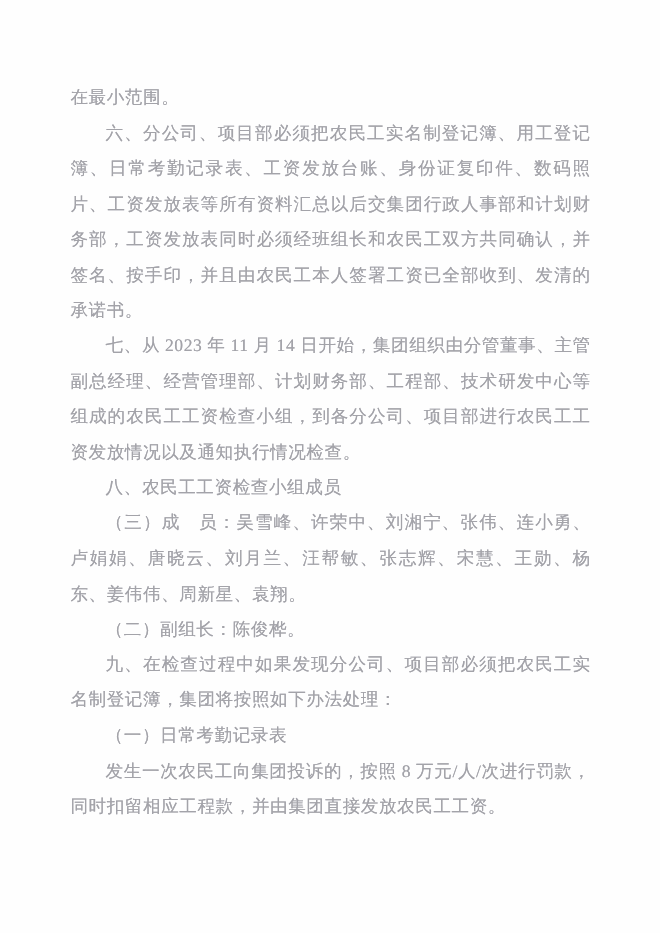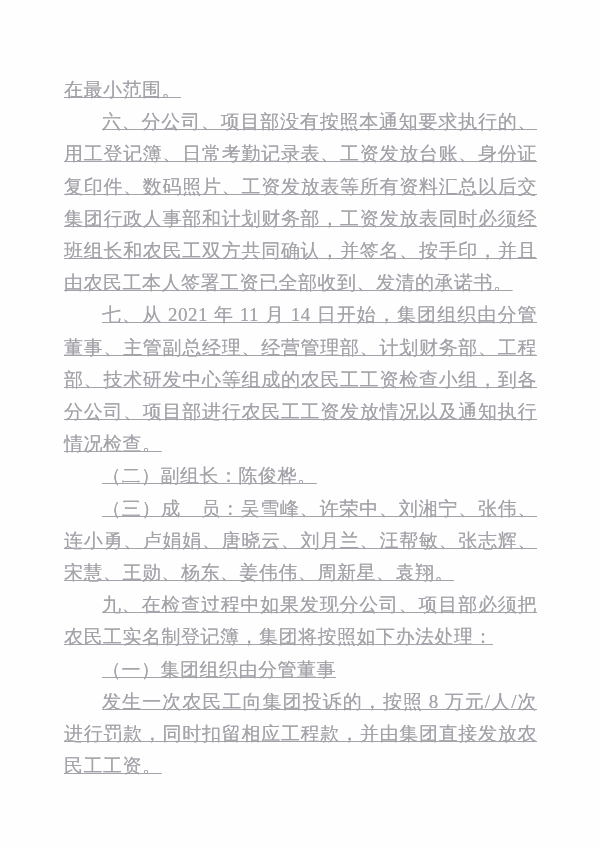--- a/index.html
+++ b/index.html
@@ -19,46 +19,46 @@
     top: 0;
     width: 600px;
     height: 848px;
     background: #fefefe;
   }
   .text-block {
     position: absolute;
     left: 64px;
     top: 74px;
     width: 473px;
-    font-size: 19px;
+    font-size: 16px;
     line-height: 32.2px;
     color: #a3a3a9;
     text-align: justify;
     letter-spacing: 0.5px;
     
     text-shadow: 0 0 0.4px #b5b5bb;
-    text-decoration: underline;
   }
   .text-block p {
     margin: 0;
     padding: 0;
     text-indent: 2em;
     text-align-last: left;
   }
   .text-block p.continuation {
     text-indent: 0;
   }
 </style>
 </head>
 <body>
 
 <div class="scan-page">
   <div class="text-block">
     <p class="continuation">在最小范围。</p>
-    <p>六、分公司、项目部没有按照本通知要求执行的、用工登记簿、日常考勤记录表、工资发放台账、身份证复印件、数码照片、工资发放表等所有资料汇总以后交集团行政人事部和计划财务部，工资发放表同时必须经班组长和农民工双方共同确认，并签名、按手印，并且由农民工本人签署工资已全部收到、发清的承诺书。</p>
-    <p>七、从 2021 年 11 月 14 日开始，集团组织由分管董事、主管副总经理、经营管理部、计划财务部、工程部、技术研发中心等组成的农民工工资检查小组，到各分公司、项目部进行农民工工资发放情况以及通知执行情况检查。</p>
+    <p>六、分公司、项目部必须把农民工实名制登记簿、用工登记簿、日常考勤记录表、工资发放台账、身份证复印件、数码照片、工资发放表等所有资料汇总以后交集团行政人事部和计划财务部，工资发放表同时必须经班组长和农民工双方共同确认，并签名、按手印，并且由农民工本人签署工资已全部收到、发清的承诺书。</p>
+    <p>七、从 2023 年 11 月 14 日开始，集团组织由分管董事、主管副总经理、经营管理部、计划财务部、工程部、技术研发中心等组成的农民工工资检查小组，到各分公司、项目部进行农民工工资发放情况以及通知执行情况检查。</p>
+    <p>八、农民工工资检查小组成员</p>
+    <p>（三）成　员：吴雪峰、许荣中、刘湘宁、张伟、连小勇、卢娟娟、唐晓云、刘月兰、汪帮敏、张志辉、宋慧、王勋、杨东、姜伟伟、周新星、袁翔。</p>
     <p>（二）副组长：陈俊桦。</p>
-    <p>（三）成　员：吴雪峰、许荣中、刘湘宁、张伟、连小勇、卢娟娟、唐晓云、刘月兰、汪帮敏、张志辉、宋慧、王勋、杨东、姜伟伟、周新星、袁翔。</p>
     <p>九、在检查过程中如果发现分公司、项目部必须把农民工实名制登记簿，集团将按照如下办法处理：</p>
-    <p>（一）集团组织由分管董事</p>
+    <p>（一）日常考勤记录表</p>
     <p>发生一次农民工向集团投诉的，按照 8 万元/人/次进行罚款，同时扣留相应工程款，并由集团直接发放农民工工资。</p>
   </div>
 </div>
 
 </body></html>

